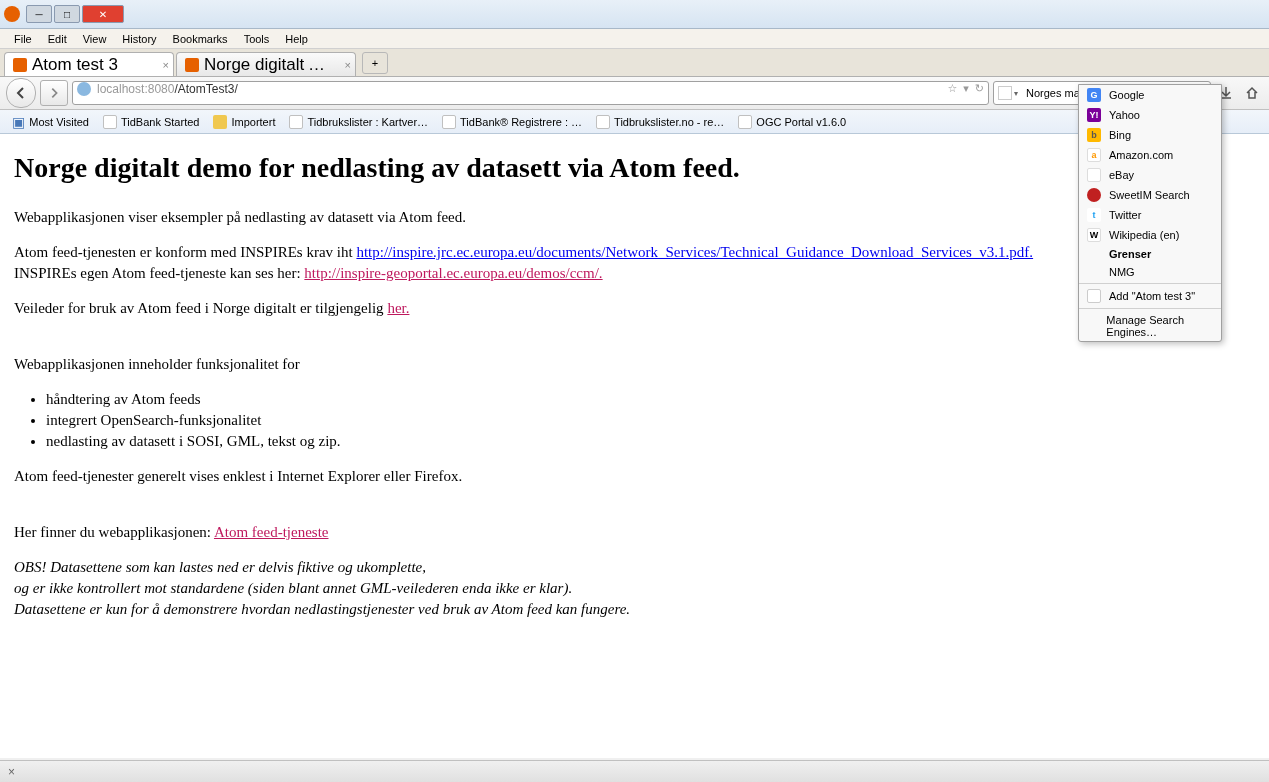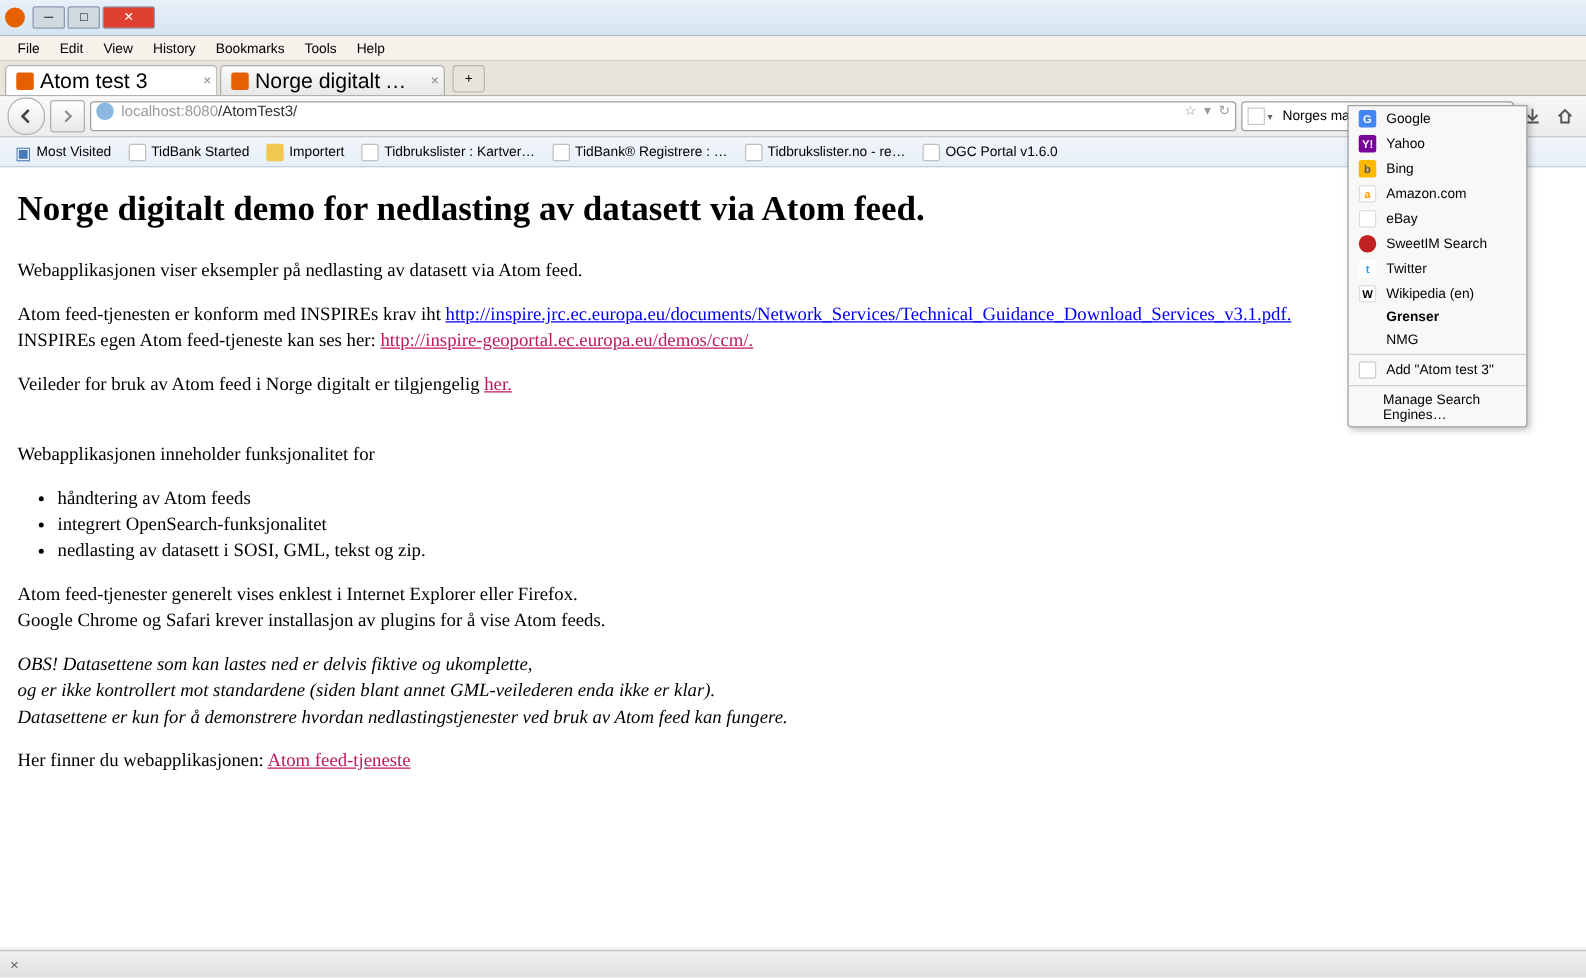--- a/index.html
+++ b/index.html
@@ -204,29 +204,29 @@
   </p>
   <br>
   <p>Webapplikasjonen inneholder funksjonalitet for</p>
   <ul>
     <li>håndtering av Atom feeds</li>
     <li>integrert OpenSearch-funksjonalitet</li>
     <li>nedlasting av datasett i SOSI, GML, tekst og zip.</li>
   </ul>
   <p>
     <span>Atom feed-tjenester generelt vises enklest i Internet Explorer eller Firefox.</span><br>
-    <span>Google Chrome og Safari krever installasjon av plugins for å vise Atom feeds.</span><br>
+    <br>
+  </p>
+  <p>
+    <span>Her finner du webapplikasjonen: </span><a class="visited">Atom feed-tjeneste</a>
   </p>
   <p>
     <em>OBS! Datasettene som kan lastes ned er delvis fiktive og ukomplette,</em><br>
     <em>og er ikke kontrollert mot standardene (siden blant annet GML-veilederen enda ikke er klar).</em><br>
     <em>Datasettene er kun for å demonstrere hvordan nedlastingstjenester ved bruk av Atom feed kan fungere.</em>
-  </p>
-  <p>
-    <span>Her finner du webapplikasjonen: </span><a class="visited">Atom feed-tjeneste</a>
   </p>
 </div>
 
 <div class="status-bar">
   <span class="status-close">×</span>
 </div>
 
 <div class="search-dropdown">
   <div id="sd-list">
       <div class="sd-item">

